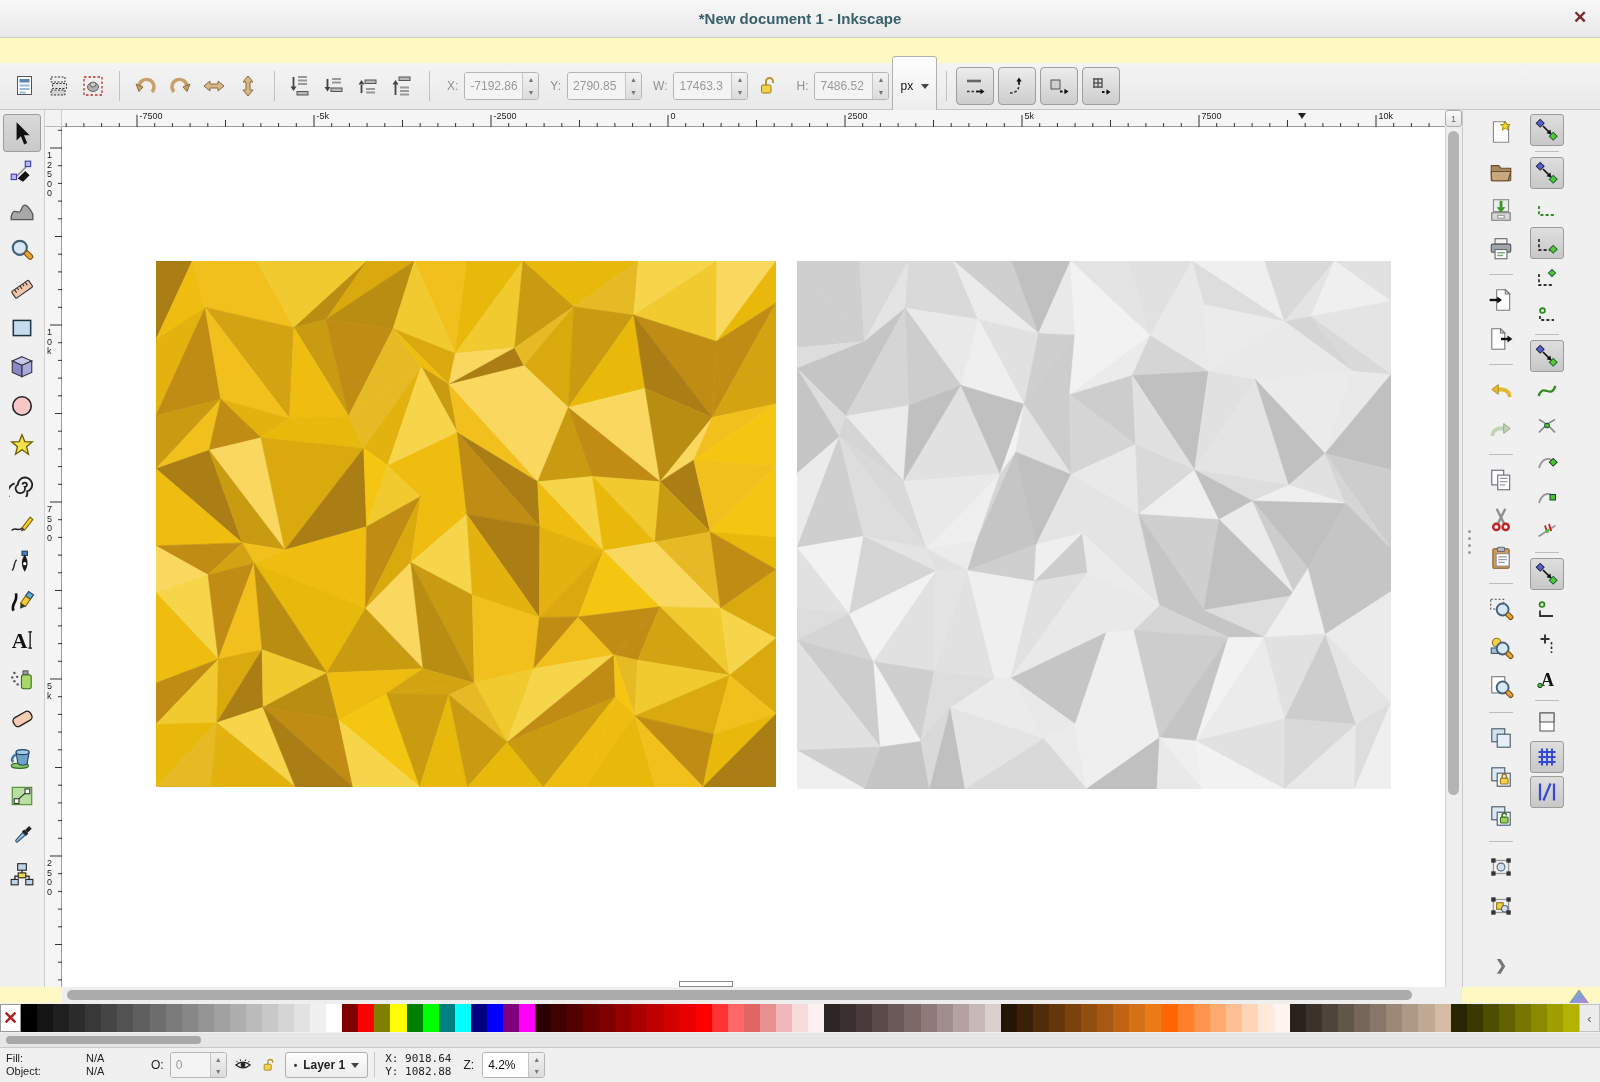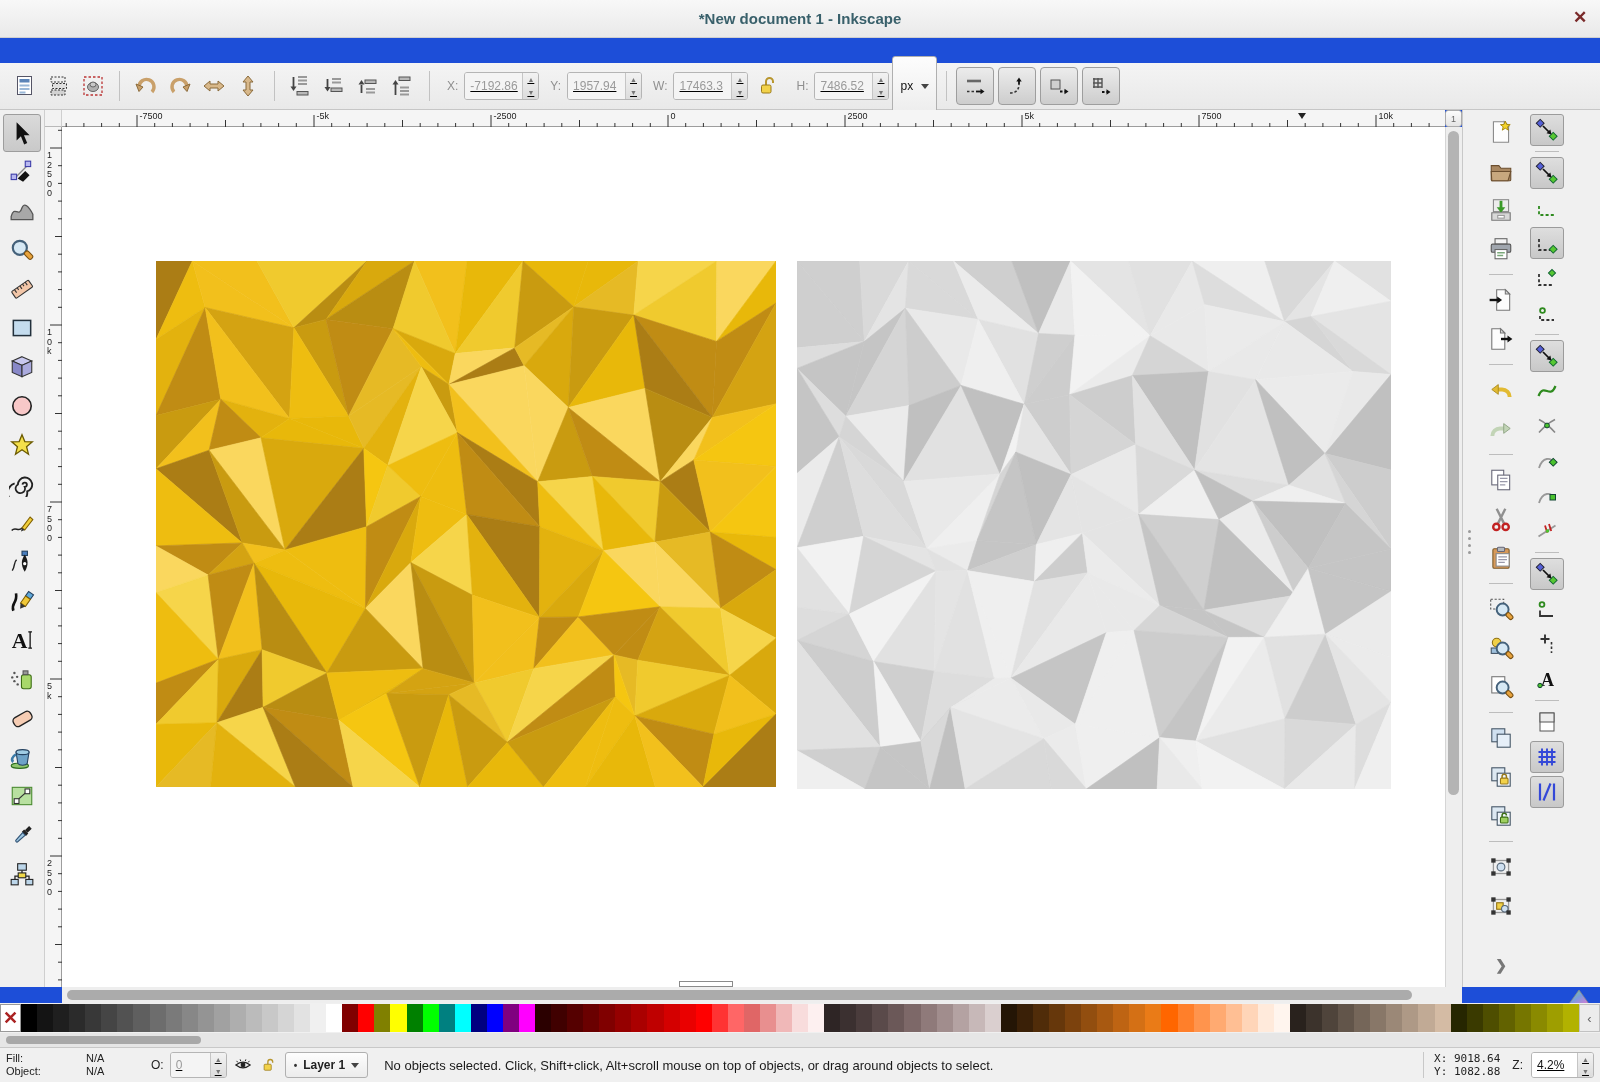--- a/index.html
+++ b/index.html
@@ -1,35 +1,35 @@
 <!DOCTYPE html>
 <html><head>
 <meta charset="utf-8">
 <style>
   html,body{margin:0;padding:0;background:#9a9a9a;}
-  #app{position:relative;width:1600px;height:1082px;background:#1d4ed8;overflow:hidden;
+  #app{position:relative;width:1600px;height:1082px;background:#fef9c3;overflow:hidden;
        font-family:"Liberation Sans",sans-serif;-webkit-user-select:none;user-select:none;}
   .abs{position:absolute;}
   
   #titlebar{left:0;top:0;width:1600px;height:37px;background:linear-gradient(#f8f8f8,#e9e9e9);
             border-bottom:1px solid #cfcfcf;display:flex;align-items:center;justify-content:center;}
   #title{font-size:15px;font-weight:bold;color:#39606b;}
   #close-btn{position:absolute;right:8px;top:6px;width:24px;height:24px;border:none;background:transparent;
              color:#7a2a2a;font-size:17px;font-weight:bold;cursor:pointer;line-height:24px;text-align:center;padding:0;}
   
   #menubar{left:0;top:37px;width:1600px;height:26px;background:#f0f0f0;display:flex;align-items:center;padding-left:10px;box-sizing:border-box;}
   .menu-item{font-size:14px;color:#1c1c1c;padding:3px 11px;cursor:default;}
   
   #toolbar{left:0;top:63px;width:1600px;height:47px;background:linear-gradient(#f4f4f4,#e9e9e9);
            border-bottom:1px solid #c6c6c6;display:flex;align-items:center;padding-left:8px;box-sizing:border-box;gap:3px;}
   .tb-btn{width:34px;height:34px;display:flex;align-items:center;justify-content:center;background:transparent;border:1px solid transparent;border-radius:3px;padding:2px;box-sizing:border-box;}
   .tb-btn svg{width:24px;height:24px;}
   .vsep{width:1px;height:30px;background:#c2c2c2;margin:0 6px;}
   .fld-label{font-size:12px;color:#8f8f8f;margin:0 3px 0 8px;}
-  .spin{display:flex;align-items:stretch;height:26px;border:1px solid #b5b5b5;border-radius:3px;background:#f7f7f7;overflow:hidden;text-decoration:underline;}
+  .spin{display:flex;align-items:stretch;height:26px;border:1px solid #b5b5b5;border-radius:3px;background:#f7f7f7;overflow:hidden;}
   .spin .val{width:52px;font-size:12px;color:#9a9a9a;display:flex;align-items:center;padding-left:5px;overflow:hidden;white-space:nowrap;background:#f4f4f4;}
   .spin.enabled .val{color:#111;background:#fff;}
   .spin .arrows{width:15px;display:flex;flex-direction:column;border-left:1px solid #c5c5c5;background:linear-gradient(#f2f2f2,#dcdcdc);}
   .spin .arrows span{flex:1;font-size:7px;color:#777;display:flex;align-items:center;justify-content:center;}
   #unit-dd{height:26px;display:flex;align-items:center;gap:8px;padding:16px 7px;border:1px solid #b0b0b0;border-radius:3px;background:linear-gradient(#fdfdfd,#ececec);font-size:12px;color:#111;}
   .caret-down{width:0;height:0;border-left:4px solid transparent;border-right:4px solid transparent;border-top:5px solid #444;}
   .toggle-btn{width:36px;height:36px;border:1px solid #9e9e9e;border-radius:4px;background:linear-gradient(#ececec,#cdcdcd);
               display:flex;align-items:center;justify-content:center;margin-right:4px;}
   .toggle-btn svg{width:24px;height:24px;}
   
@@ -197,21 +197,21 @@
     <span class="fld-label">X:</span>
     <span class="spin">
         <span class="val">-7192.86</span>
         <span class="arrows">
           <span>▲</span>
           <span>▼</span>
         </span>
       </span>
     <span class="fld-label">Y:</span>
     <span class="spin">
-        <span class="val">1957.94</span>
+        <span class="val">2790.85</span>
         <span class="arrows">
           <span>▲</span>
           <span>▼</span>
         </span>
       </span>
     <span class="fld-label">W:</span>
     <span class="spin">
         <span class="val">17463.3</span>
         <span class="arrows">
           <span>▲</span>
@@ -1356,21 +1356,20 @@
         <svg viewBox="0 0 24 24">
           <path d="M10.5,11 v-3.2 a3.2,3.2 0 0 1 6.4,0 V9" fill="none" stroke="#b8962e" stroke-width="1.8"></path>
           <rect x="5.5" y="11" width="9.5" height="8" rx="1.2" fill="#f2d24a" stroke="#9a7a1a"></rect>
         </svg>
       </span>
     <span id="layer-btn">
       <span id="layer-bullet">•</span>
       <span>Layer 1</span>
       <span class="caret-down"></span>
     </span>
-    <span id="status-message">No objects selected. Click, Shift+click, Alt+scroll mouse on top of objects, or drag around objects to select.</span>
     <div id="xy-block">
       <div>X: 9018.64</div>
       <div>Y: 1082.88</div>
     </div>
     <span id="zoom-label">Z:</span>
     <span class="spin enabled" style="height:24px">
         <span class="val" style="width:40px">4.2%</span>
         <span class="arrows">
           <span>▲</span>
           <span>▼</span>

